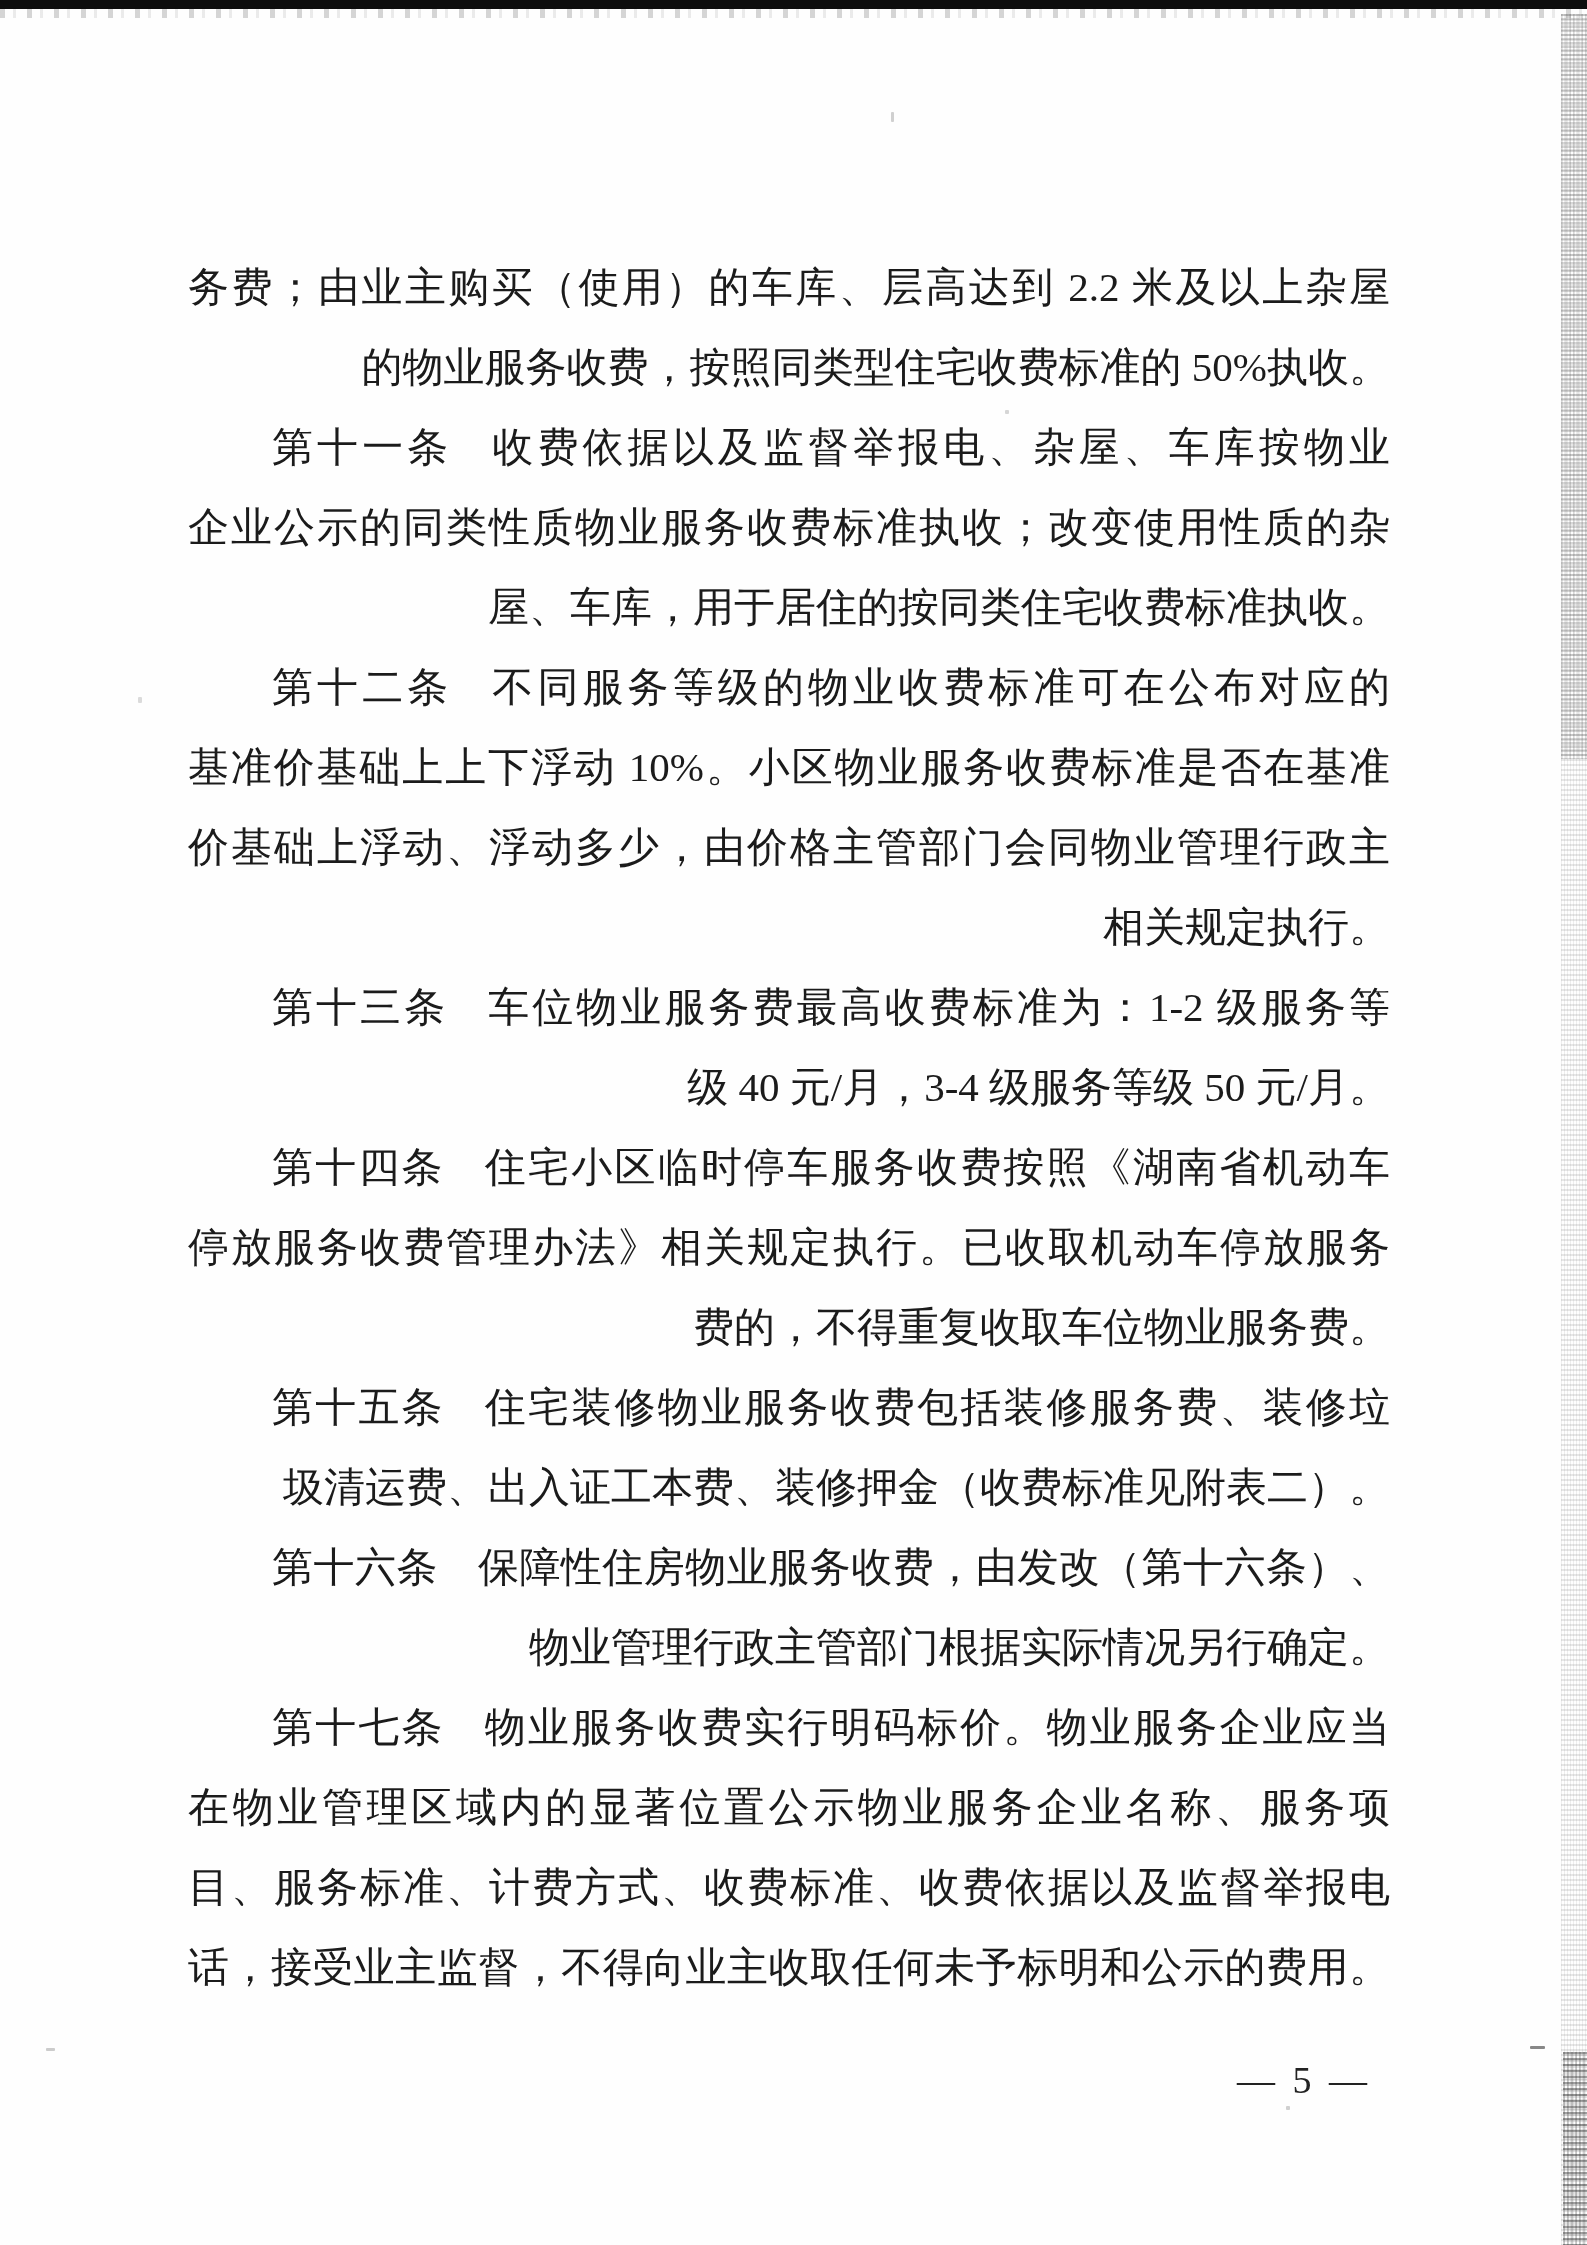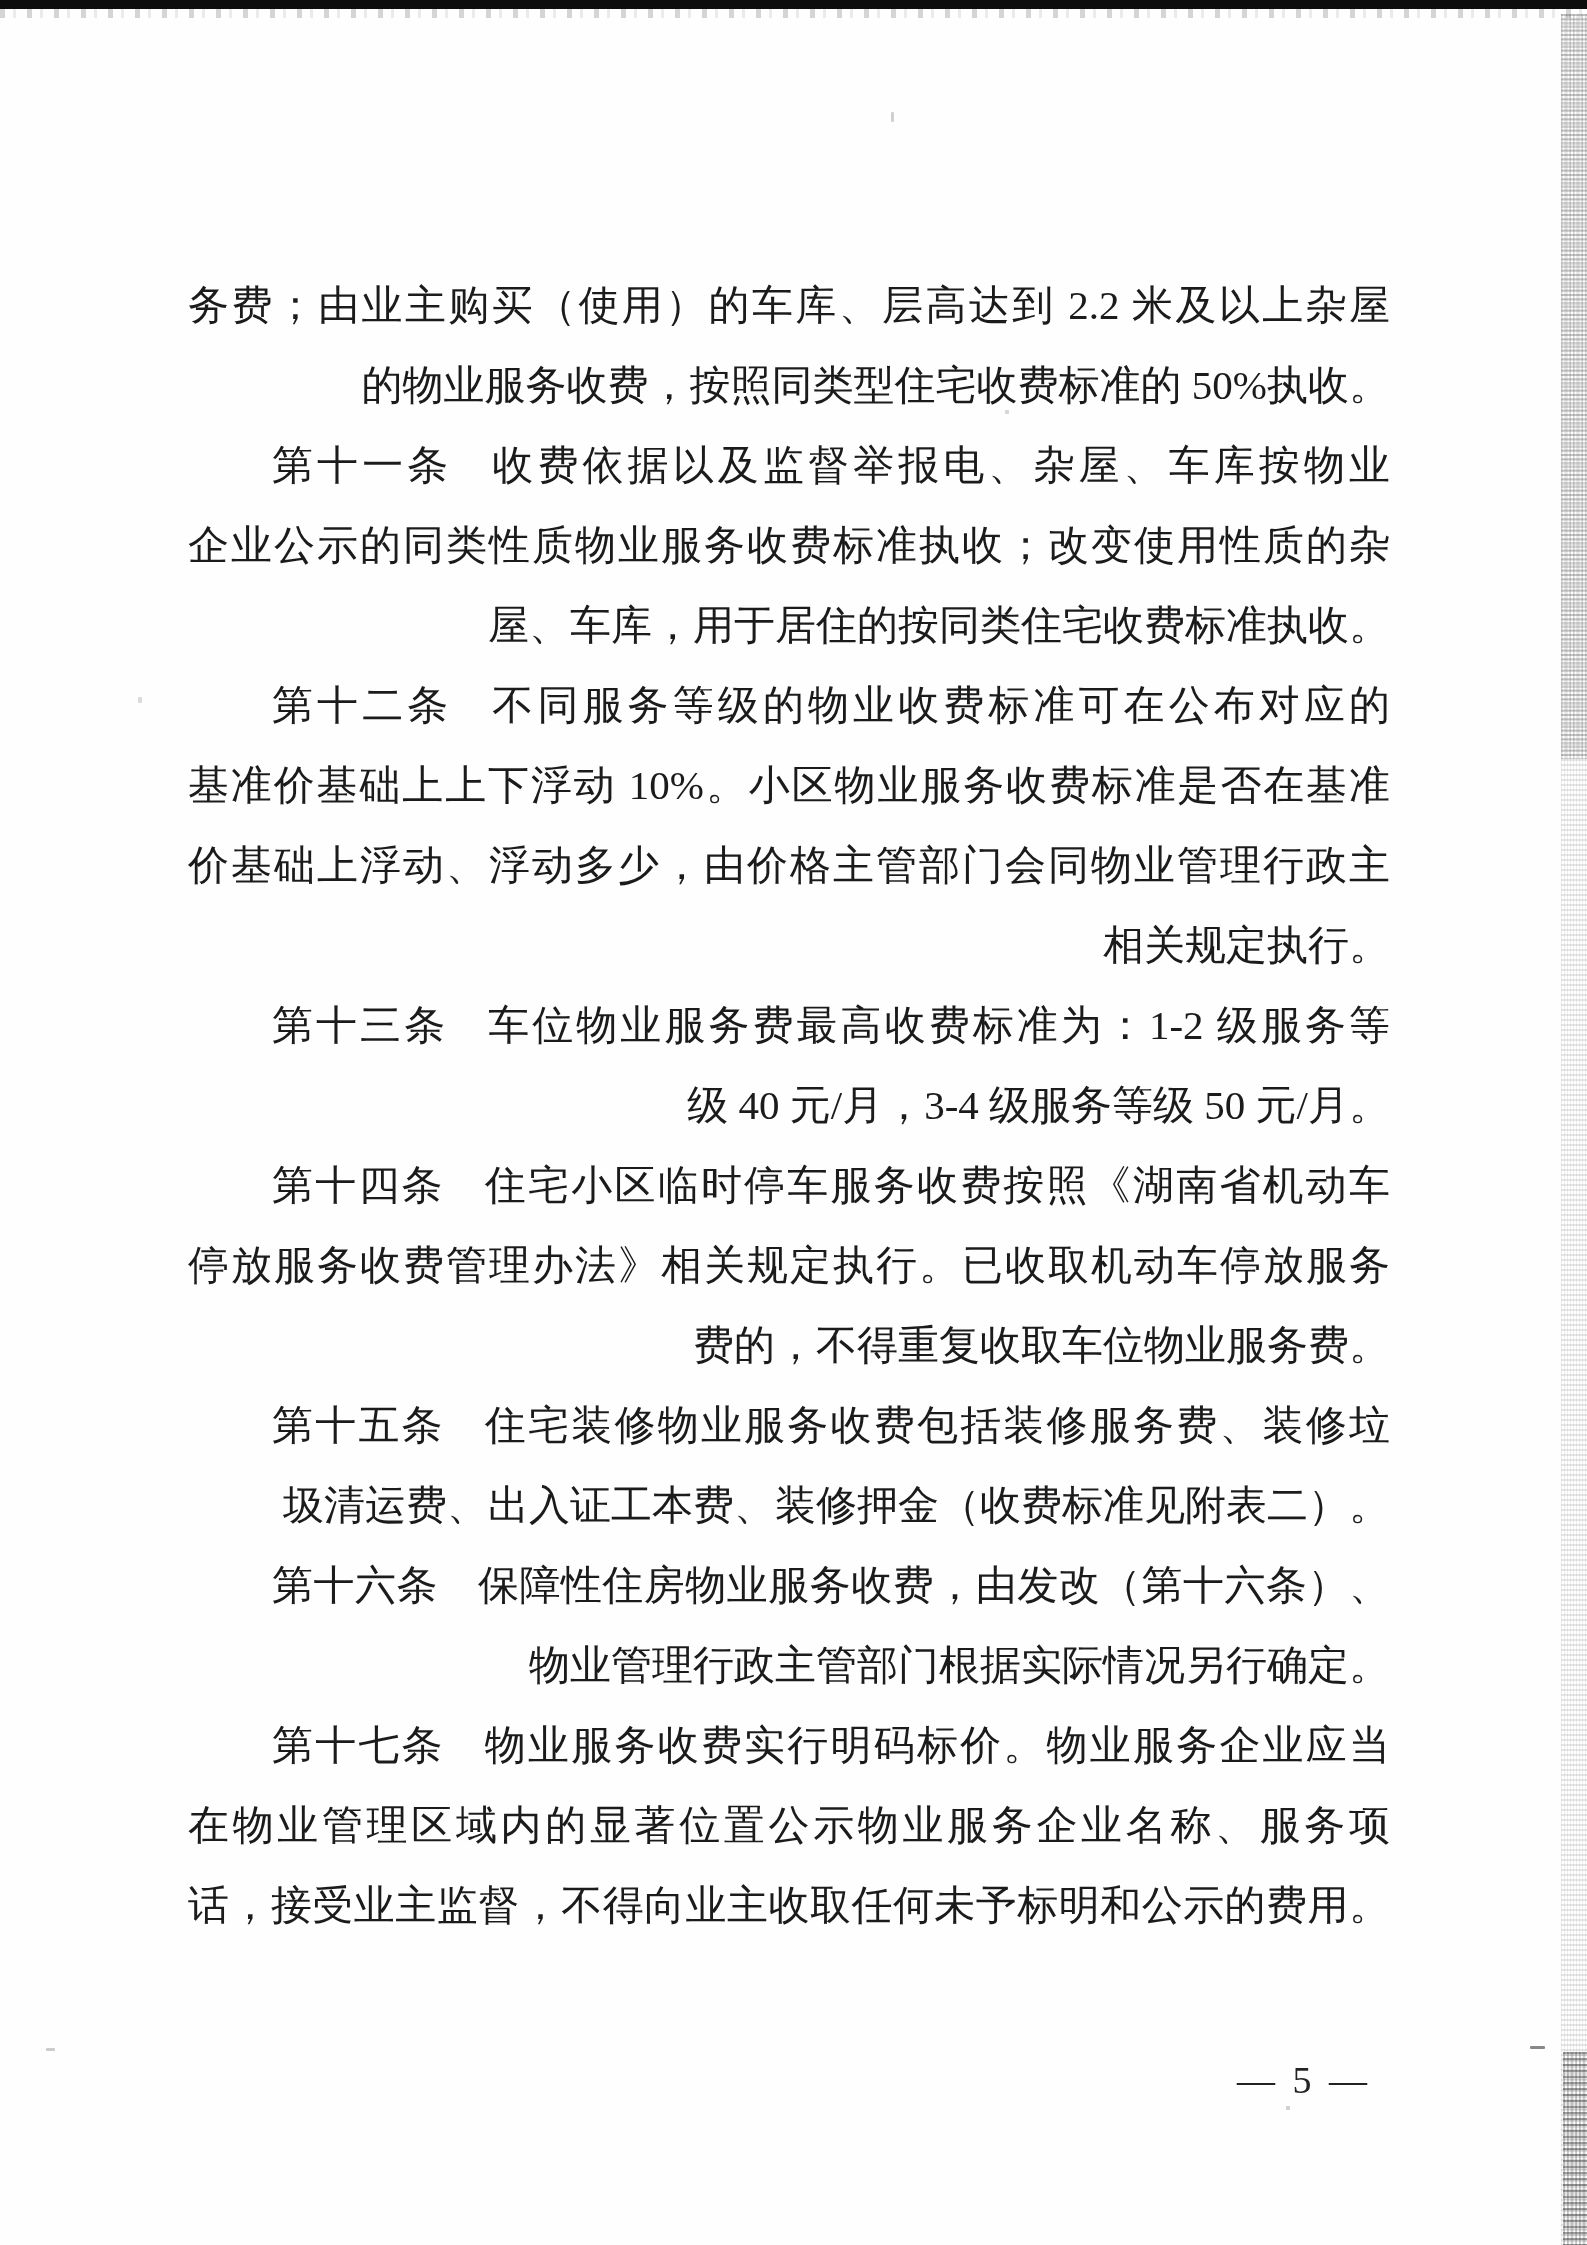--- a/index.html
+++ b/index.html
@@ -36,21 +36,21 @@
       repeating-linear-gradient(90deg, rgba(80,80,80,.14) 0 2px, transparent 2px 4px);
   }
   .edge-right-bottom{
     position:absolute;top:2052px;right:0;width:24px;height:193px;
     background:
       repeating-linear-gradient(180deg, rgba(50,50,50,.45) 0 2px, rgba(120,120,120,.2) 2px 4px, transparent 4px 6px),
       repeating-linear-gradient(90deg, rgba(70,70,70,.25) 0 2px, transparent 2px 4px);
   }
 
   
-  .doc{position:absolute;left:188px;top:265px;width:1202px;}
+  .doc{position:absolute;left:188px;top:247px;width:1202px;}
   .line{
     height:80px;line-height:80px;font-size:41px;
     white-space:normal;letter-spacing:0;
     text-align:right;
   }
   .j{text-align:justify;text-align-last:justify;}
   .ind{text-indent:84px;}
   .art{
     font-family:"Liberation Sans","DejaVu Sans",sans-serif;
     font-weight:400;margin-right:40px;
@@ -99,20 +99,21 @@
     <div class="line"><span>级 40 元/月，3-4 级服务等级 50 元/月。</span></div>
     <div class="line ind j"><b class="art">第十四条</b><span>住宅小区临时停车服务收费按照《湖南省机动车</span></div>
     <div class="line j"><span>停放服务收费管理办法》相关规定执行。已收取机动车停放服务</span></div>
     <div class="line"><span>费的，不得重复收取车位物业服务费。</span></div>
     <div class="line ind j"><b class="art">第十五条</b><span>住宅装修物业服务收费包括装修服务费、装修垃</span></div>
     <div class="line"><span>圾清运费、出入证工本费、装修押金（收费标准见附表二）。</span></div>
     <div class="line ind j"><b class="art">第十六条</b><span>保障性住房物业服务收费，由发改（第十六条）、</span></div>
     <div class="line"><span>物业管理行政主管部门根据实际情况另行确定。</span></div>
     <div class="line ind j"><b class="art">第十七条</b><span>物业服务收费实行明码标价。物业服务企业应当</span></div>
     <div class="line j"><span>在物业管理区域内的显著位置公示物业服务企业名称、服务项</span></div>
+    <div class="line j"><span>目、服务标准、计费方式、收费标准、收费依据以及监督举报电</span></div>
     <div class="line j"><span>话，接受业主监督，不得向业主收取任何未予标明和公示的费用。</span></div>
   </div>
 
   <div class="pagenum">— 5 —</div>
 
   <div class="speck sp1"></div>
   <div class="speck sp2"></div>
   <div class="speck sp3"></div>
   <div class="speck sp4"></div>
   <div class="speck sp5"></div>

